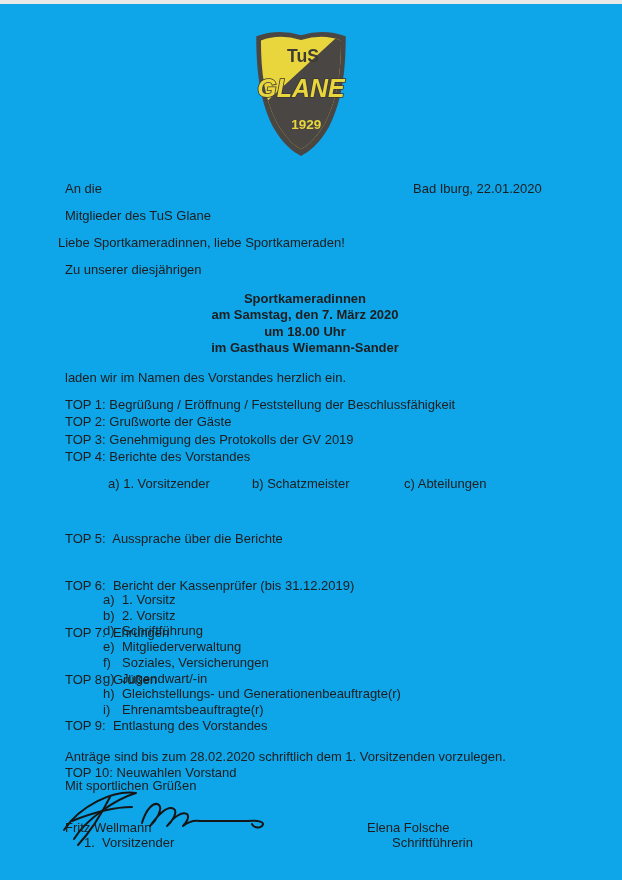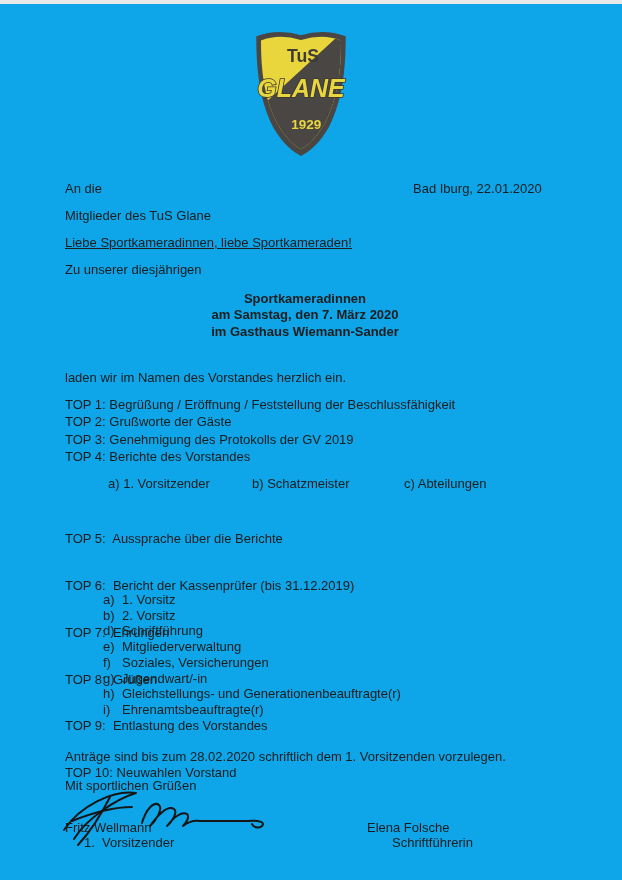--- a/index.html
+++ b/index.html
@@ -12,21 +12,21 @@
   .abs { position:absolute; }
   .pre { white-space:pre-wrap; }
 
   
   .logo { left:249px; top:22px; width:104px; height:132px; }
 
   
   .row-an-die      { left:65px;  top:177px; }
   .row-date        { left:413px; top:177px; }
   .row-mitglieder  { left:65px;  top:204px; }
-  .row-salutation  { left:65px;  top:231px;text-decoration:underline; }
+  .row-salutation  { left:58px;  top:231px; }
   .row-intro       { left:65px;  top:258px; }
 
   .event-block { left:65px; top:287px; width:480px; text-align:center;
                  font-weight:bold; line-height:16.4px; }
 
   .row-invite { left:65px; top:366px; }
 
   .agenda1 { left:65px; top:392px; line-height:17.3px; }
   .agenda2 { left:65px; top:496px; line-height:15.6px; }
 
@@ -71,20 +71,21 @@
   <div class="abs row-an-die">An die</div>
   <div class="abs row-date">Bad Iburg, 22.01.2020</div>
   <div class="abs row-mitglieder">Mitglieder des TuS Glane</div>
 
   <div class="abs row-salutation">Liebe Sportkameradinnen, liebe Sportkameraden!</div>
   <div class="abs row-intro">Zu unserer diesjährigen</div>
 
   <div class="abs event-block">
     <div>Sportkameradinnen</div>
     <div>am Samstag, den 7. März 2020</div>
+    <div>um 18.00 Uhr</div>
     <div>im Gasthaus Wiemann-Sander</div>
   </div>
 
   <div class="abs row-invite">laden wir im Namen des Vorstandes herzlich ein.</div>
 
   <div class="abs agenda1">
     <div>TOP 1: Begrüßung / Eröffnung / Feststellung der Beschlussfähigkeit</div>
     <div>TOP 2: Grußworte der Gäste</div>
     <div>TOP 3: Genehmigung des Protokolls der GV 2019</div>
     <div>TOP 4: Berichte des Vorstandes</div>

